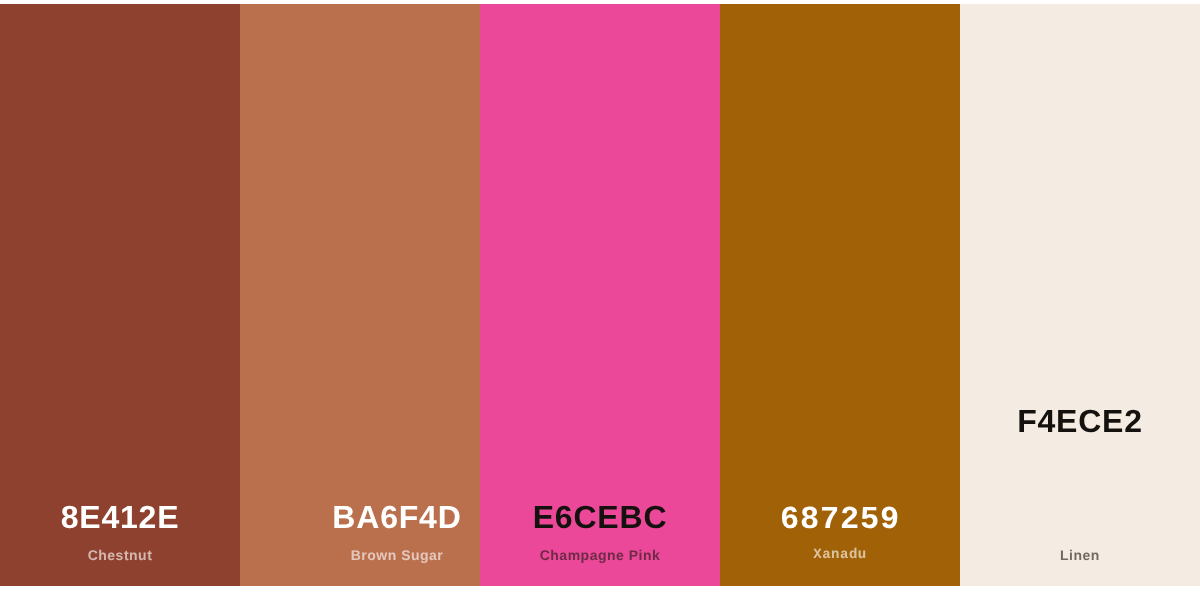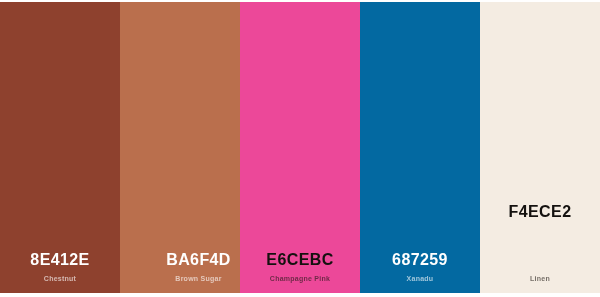--- a/index.html
+++ b/index.html
@@ -63,21 +63,21 @@
       <div class="name">Chestnut</div>
     </div>
     <div class="swatch light-text" style="background: rgb(186, 111, 77); padding-left: 37px;">
       <div class="hex">BA6F4D</div>
       <div class="name">Brown Sugar</div>
     </div>
     <div class="swatch dark-text" style="background: #ec4899;">
       <div class="hex">E6CEBC</div>
       <div class="name">Champagne Pink</div>
     </div>
-    <div class="swatch light-text" style="background: #0369a1;">
+    <div class="swatch light-text" style="background: #a16207; font-family: Liberation Mono, monospace;">
       <div class="hex">687259</div>
       <div class="name">Xanadu</div>
     </div>
     <div class="swatch dark-text" style="background: rgb(244, 236, 226); gap: 48px;">
       <div class="hex">F4ECE2</div>
       <div class="name">Linen</div>
     </div>
   </div>
 
 </body></html>

